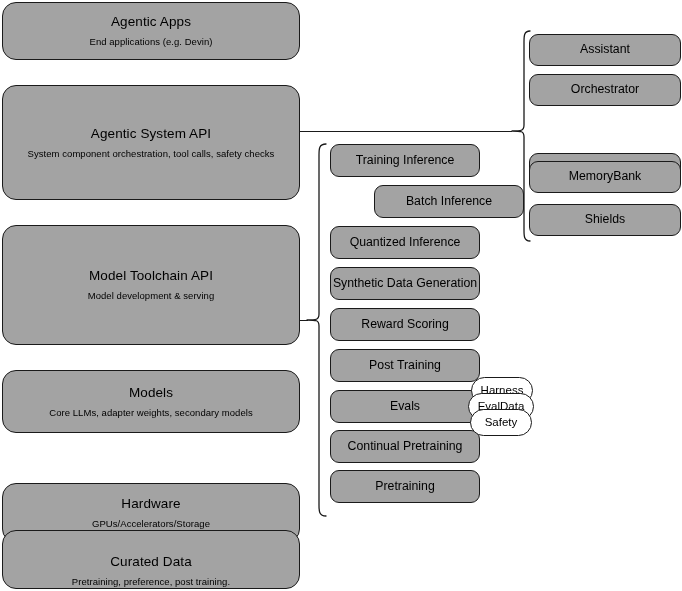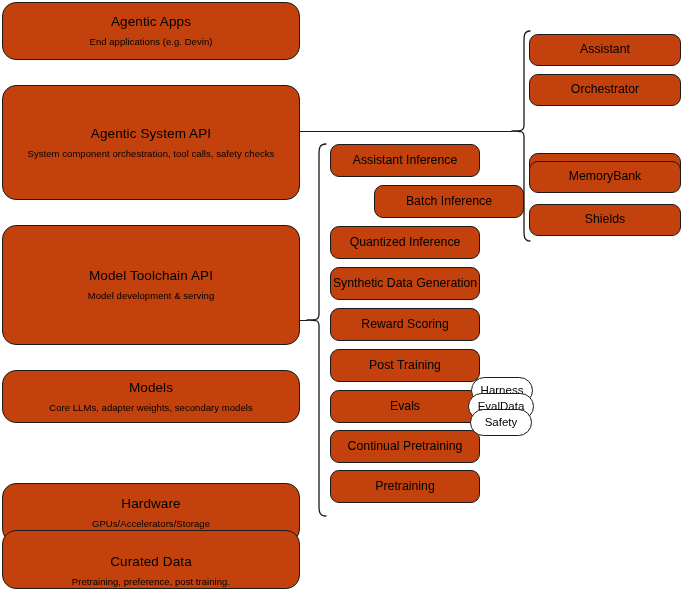--- a/index.html
+++ b/index.html
@@ -18,21 +18,21 @@
     height: 591px;
     overflow: hidden;
     background: #ffffff;
   }
 
   
   .box {
     position: absolute;
     box-sizing: border-box;
     border: 1.3px solid #1a1a1a;
-    background: #c2410c;
+    background: #a3a3a3;
     border-radius: 12px;
     display: flex;
     flex-direction: column;
     align-items: center;
     justify-content: center;
     text-align: center;
     line-height: 1.25;
   }
 
   
@@ -137,21 +137,21 @@
   <div class="box layer-box" style="top:85px; height:115px;">
     <div class="layer-title">Agentic System API</div>
     <div class="layer-sub">System component orchestration, tool calls, safety checks</div>
   </div>
 
   <div class="box layer-box" style="top:225px; height:120px;">
     <div class="layer-title">Model Toolchain API</div>
     <div class="layer-sub">Model development &amp; serving</div>
   </div>
 
-  <div class="box layer-box" style="top:370px; height:53px;">
+  <div class="box layer-box" style="top:370px; height:63px;">
     <div class="layer-title">Models</div>
     <div class="layer-sub">Core LLMs, adapter weights, secondary models</div>
   </div>
 
   <div class="box layer-box" style="top:448px; height:60px;margin-top:35px;">
     <div class="layer-title">Hardware</div>
     <div class="layer-sub">GPUs/Accelerators/Storage</div>
   </div>
 
   <div class="box layer-box" style="top:530px; height:59px;justify-content:flex-end;">
@@ -163,21 +163,21 @@
 
   <div class="connector-stub" style="left:300px; top:320px; width:8px;"></div>
 
   <div class="brace" style="left:305px; top:143px; width:22px; height:374px;">
     <svg width="22" height="374" viewBox="0 0 22 374" aria-hidden="true">
       <path d="M21,1 C14,1 14,6 14,12 L14,171 C14,177 11,177 2,177 C11,177 14,177 14,183 L14,362 C14,368 14,373 21,373"></path>
     </svg>
   </div>
 
   <div class="box mid-box" style="top:144px;">
-    <div class="mid-label">Assistant Inference</div>
+    <div class="mid-label">Training Inference</div>
   </div>
   <div class="box mid-box" style="top:185px;margin-left:44px;">
     <div class="mid-label">Batch Inference</div>
   </div>
   <div class="box mid-box" style="top:226px;">
     <div class="mid-label">Quantized Inference</div>
   </div>
   <div class="box mid-box" style="top:267px;">
     <div class="mid-label">Synthetic Data Generation</div>
   </div>

